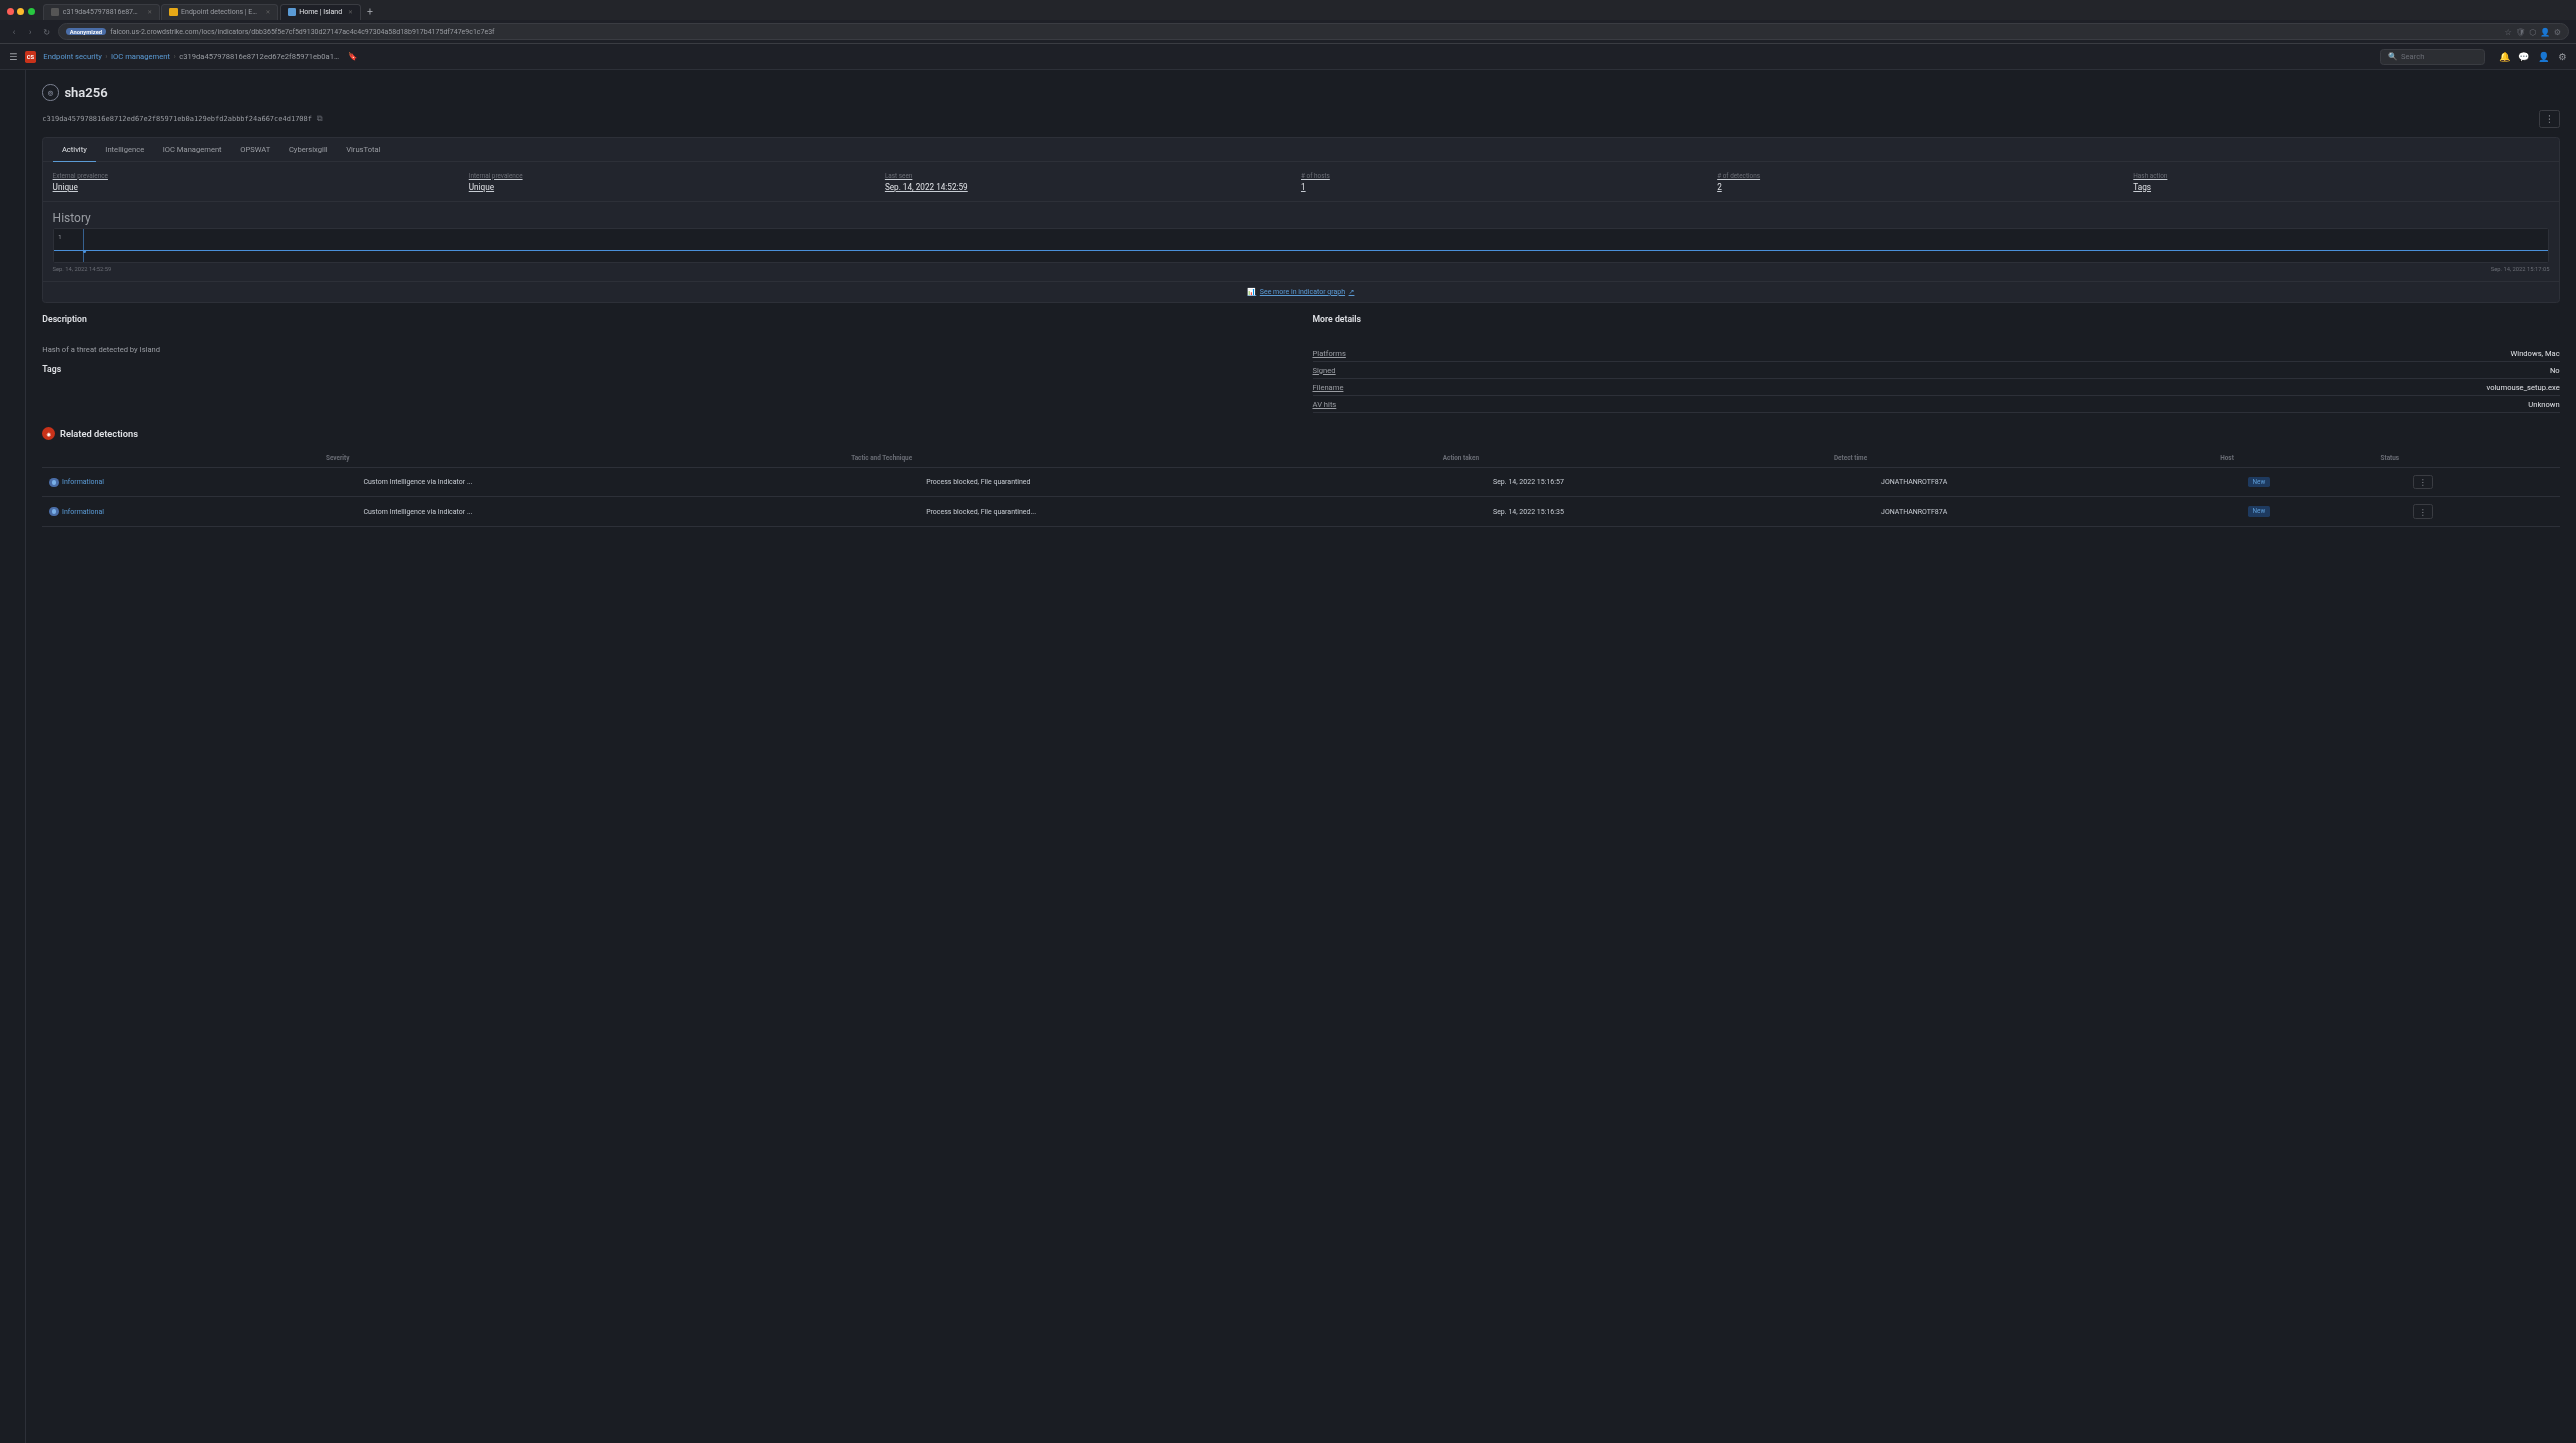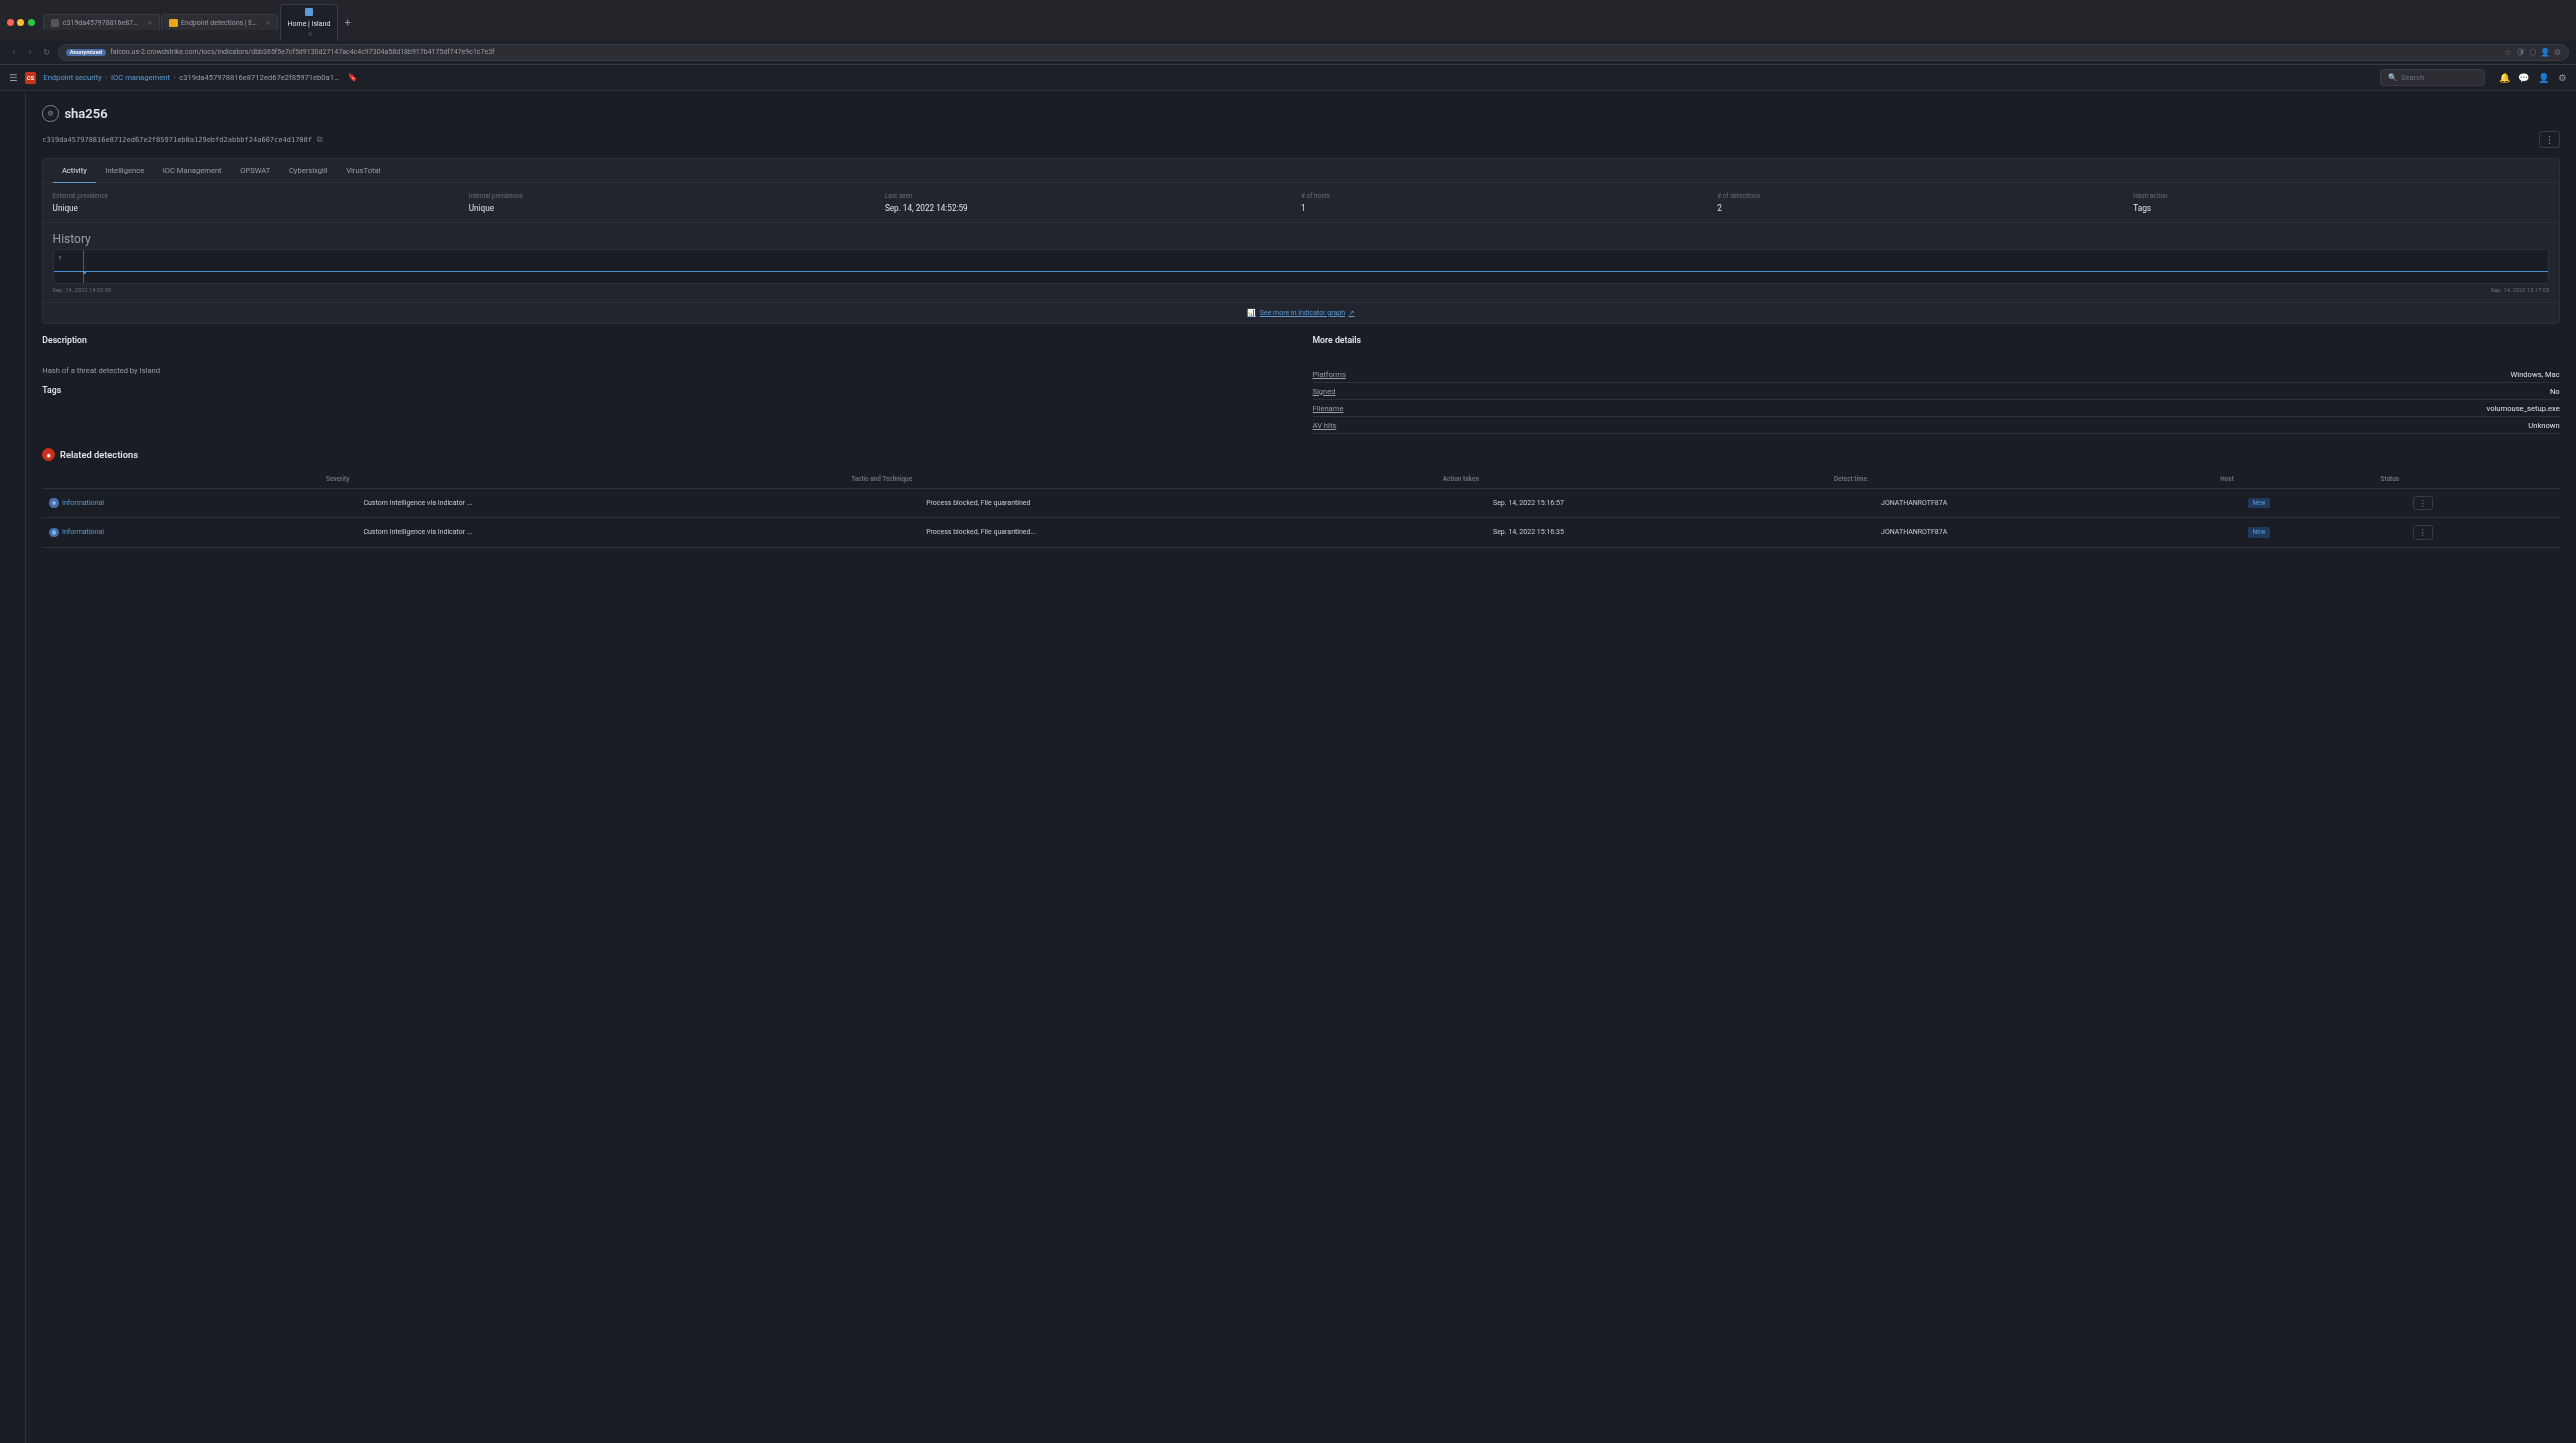--- a/index.html
+++ b/index.html
@@ -33,21 +33,20 @@
       color: #9a9da3;
       background: #2c2e33;
       border: 0.6px solid #3a3c42;
       border-bottom: none;
       max-width: 117px;
       cursor: pointer;
     }
     .browser-tab.active {
       background: #1e2027;
       color: #e0e2e6;
-      flex-direction: column;
     }
     .tab-favicon {
       width: 8.2px;
       height: 8.2px;
       border-radius: 1.2px;
       flex-shrink: 0;
     }
     .tab-title {
       overflow: hidden;
       text-overflow: ellipsis;
@@ -262,20 +261,21 @@
 
     
     .stats-row {
       display: flex;
       padding: 9.3px;
       gap: 0;
       border-bottom: 0.6px solid #2d3038;
     }
     .stat-item {
       flex: 1;
+      text-decoration: underline;
     }
     .stat-label {
       font-size: 6.4px;
       color: #6a6d75;
       margin-bottom: 2.3px;
     }
     .stat-value {
       font-size: 8.2px;
       color: #e0e2e6;
     }

